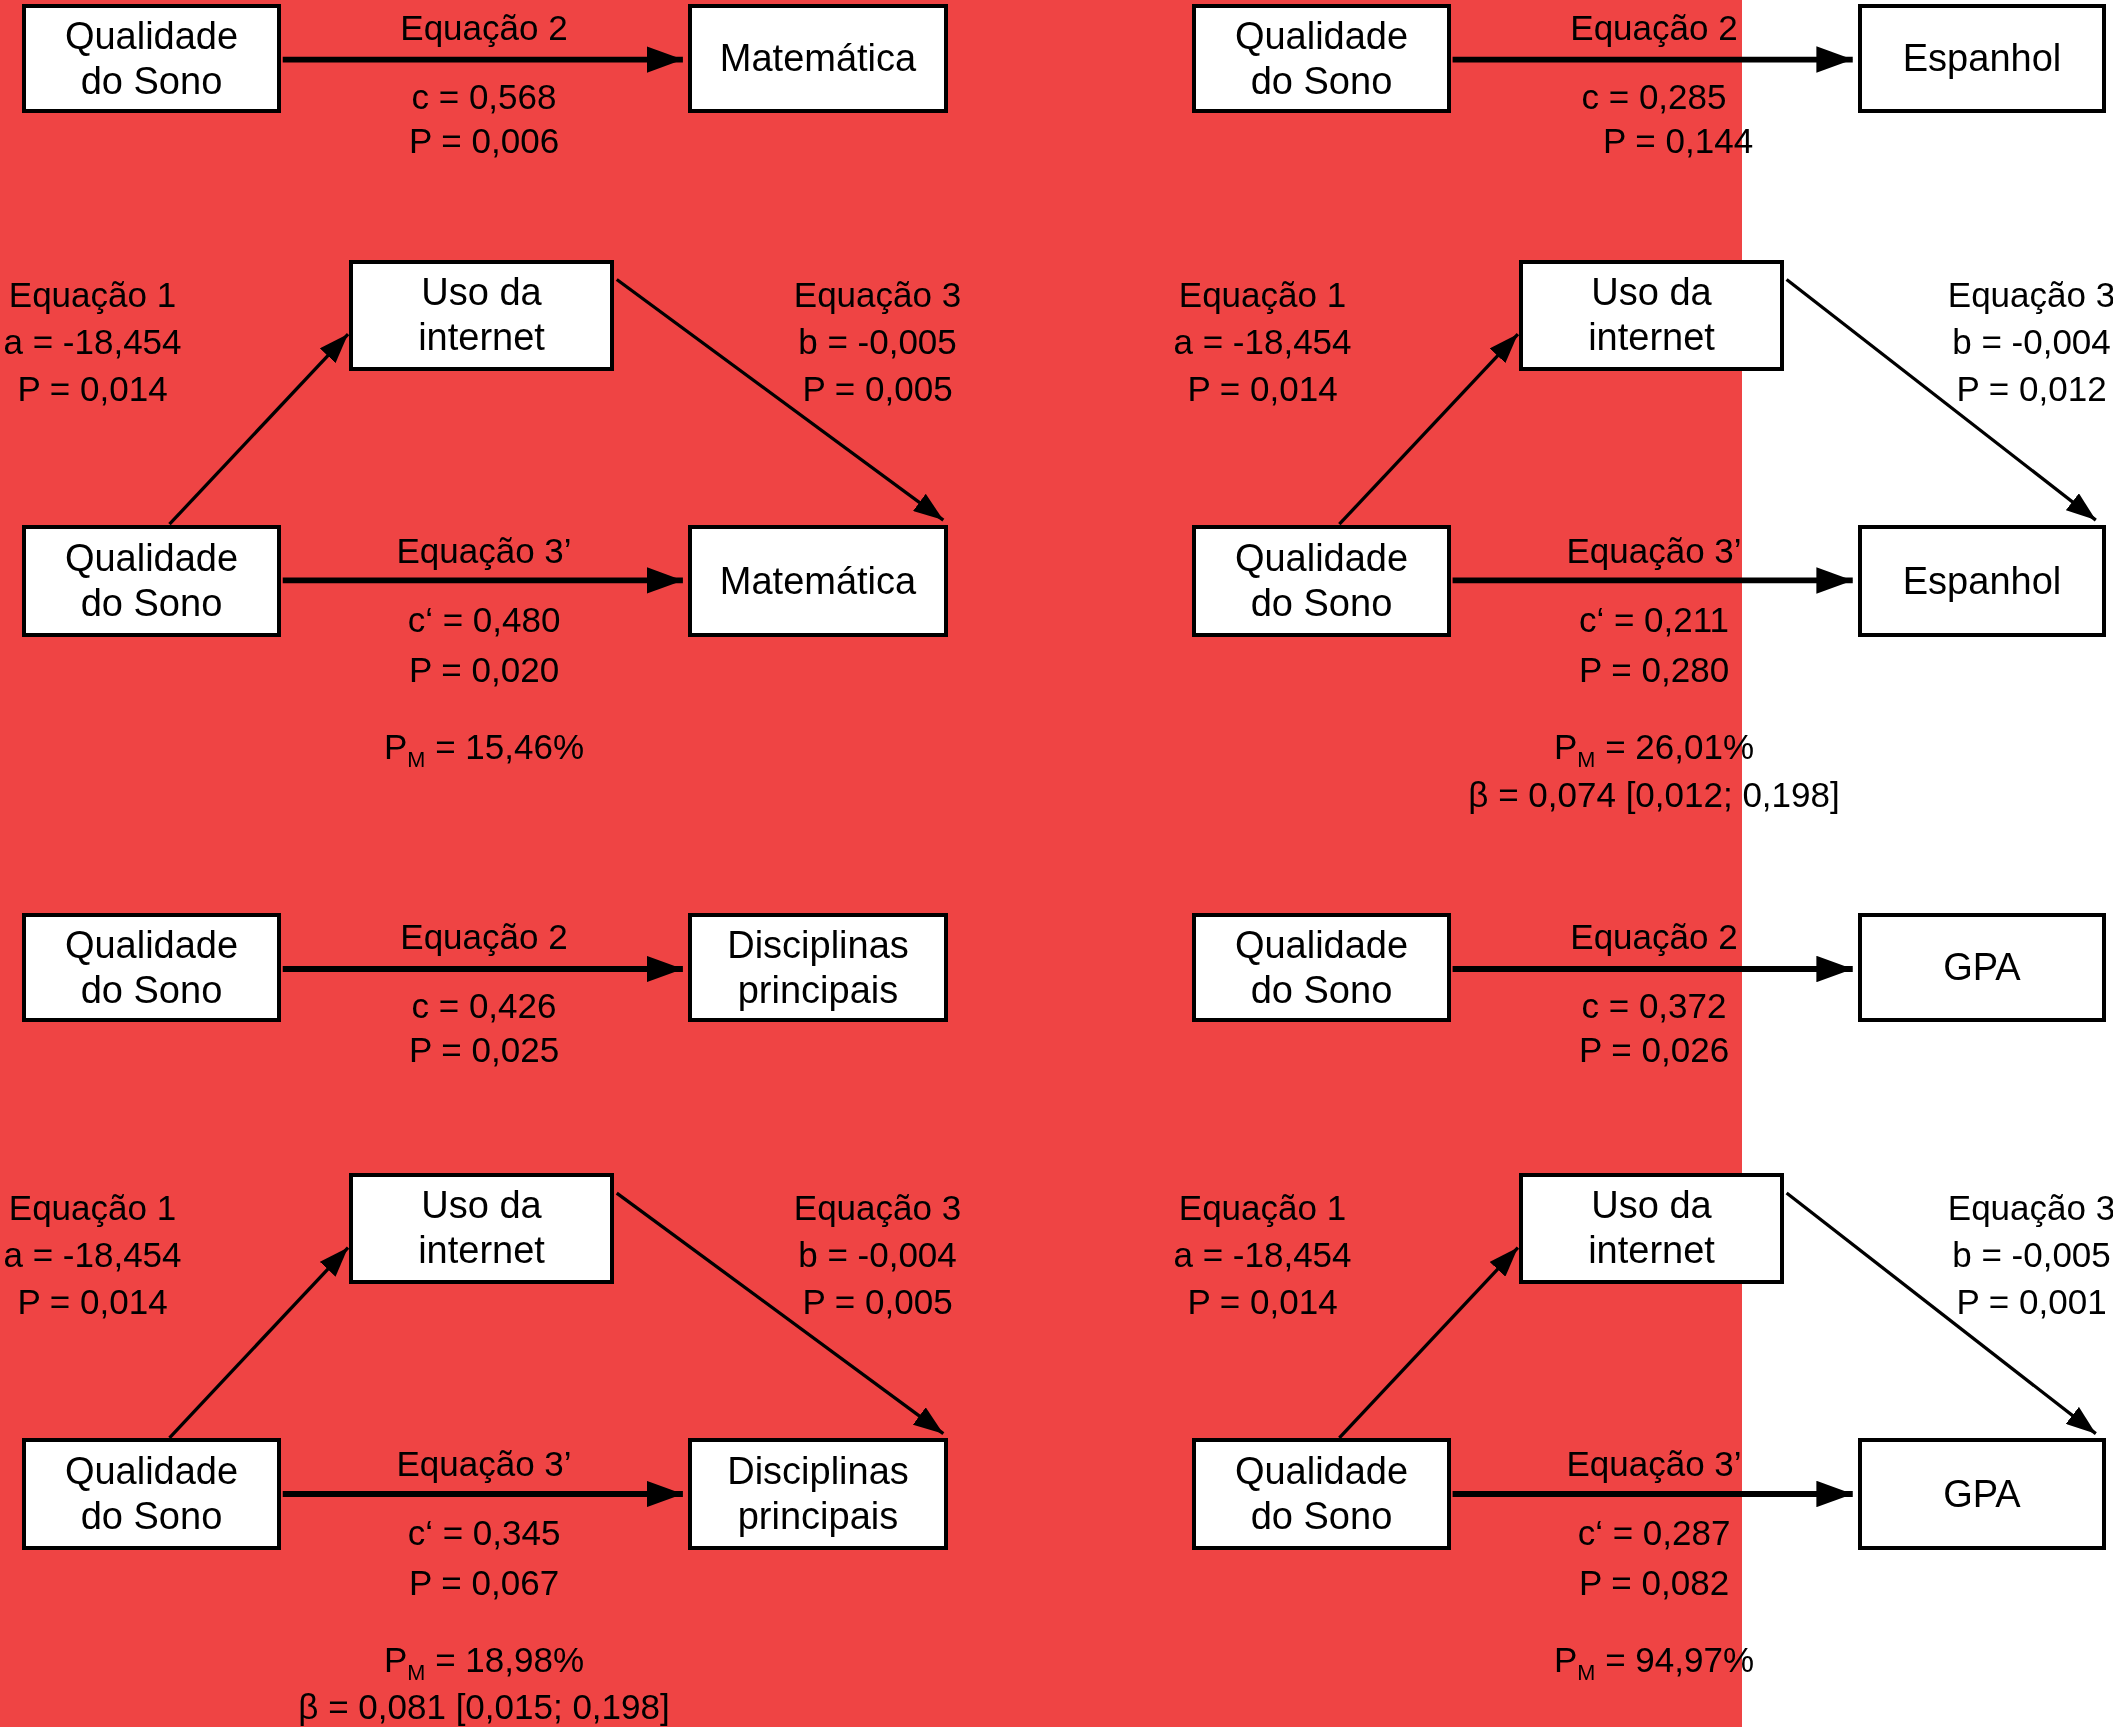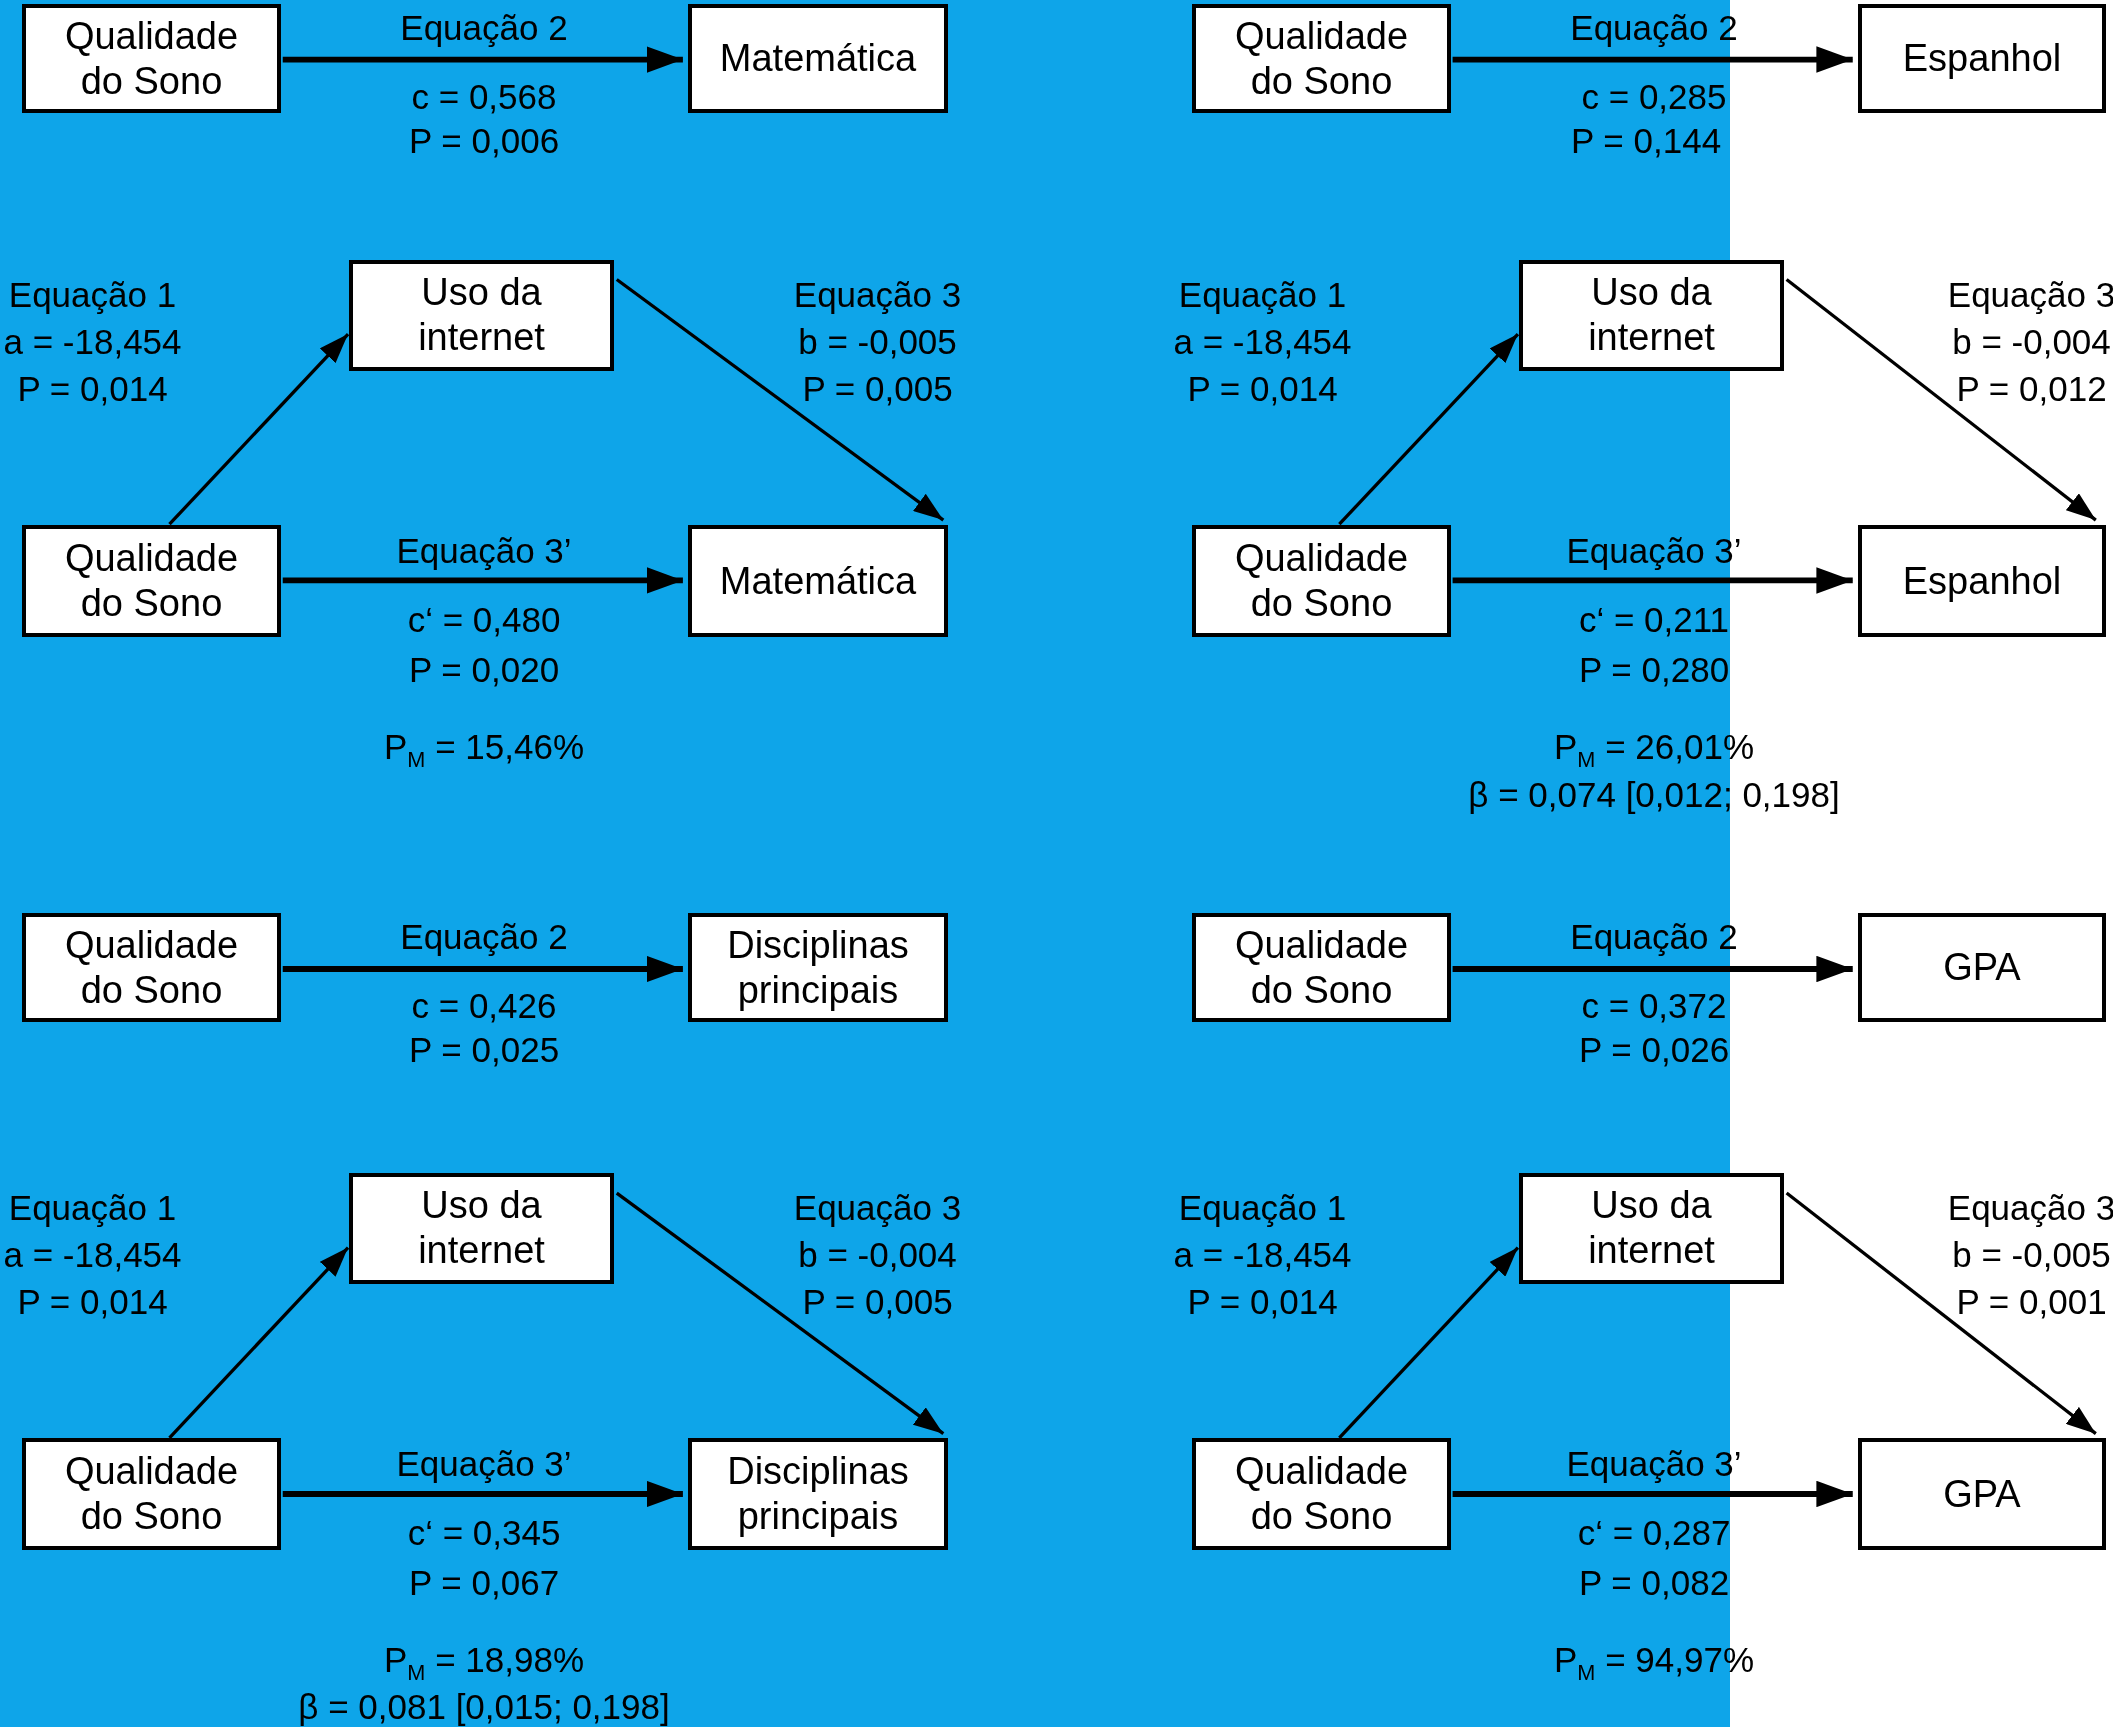--- a/index.html
+++ b/index.html
@@ -1,18 +1,18 @@
 <!DOCTYPE html>
 <html style="font-size:13.2px"><head>
 <meta charset="utf-8">
 <style>
   html,body{margin:0;padding:0;background:#fff;}
   body{width:2114px;height:1728px;overflow:hidden;position:relative;
        font-family:"Liberation Sans","DejaVu Sans",sans-serif;color:#000;}
-  #stage{position:absolute;left:0;top:0;width:1730px;height:1728px;background:#0ea5e9;}
+  #stage{position:absolute;left:0;top:0;width:1730px;height:1728px;background:#ef4444;padding-left:12px;}
   #arrows{position:absolute;left:0;top:0;z-index:1;}
   .panel{position:absolute;width:944px;z-index:2;}
   .box{position:absolute;box-sizing:border-box;border:4.1px solid #000;background:#fff;
        display:flex;align-items:center;justify-content:center;text-align:center;
        font-size:38px;line-height:1.18;z-index:2;}
   .node-x-direct{left:22px;top:4.1px;width:259px;height:109px;padding:0 21.5px;}
   .node-y-direct{left:688px;top:4.1px;width:260px;height:109px;padding:0 21.5px;}
   .node-m{left:349px;top:11.6px;width:265px;height:111px;padding:0 25px;}
   .node-x-med{left:22px;top:277px;width:259px;height:112px;padding:0 21.5px;}
   .node-y-med{left:688px;top:277px;width:260px;height:112px;padding:0 21.5px;}
@@ -72,21 +72,21 @@
       <span>Matemática</span>
       </div>
   </section>
 
   <section class="panel" style="left:1170px;top:0;height:207px;">
     <div class="box node-x-direct">
       <span>Qualidade do Sono</span>
       </div>
     <div class="lbl" style="left:484px;top:28px">Equação 2</div>
     <div class="lbl" style="left:484px;top:97px">c = 0,285</div>
-    <div class="lbl" style="left:476px;top:141px">P = 0,144</div>
+    <div class="lbl" style="left:508px;top:141px">P = 0,144</div>
     <div class="box node-y-direct" style="width:248px">
       <span>Espanhol</span>
       </div>
   </section>
 
   <section class="panel" style="left:0;top:248px;height:579px;">
     <div class="box node-m">
       <span>Uso da internet</span>
       </div>
     <div class="eqblock" style="left:-15px">

